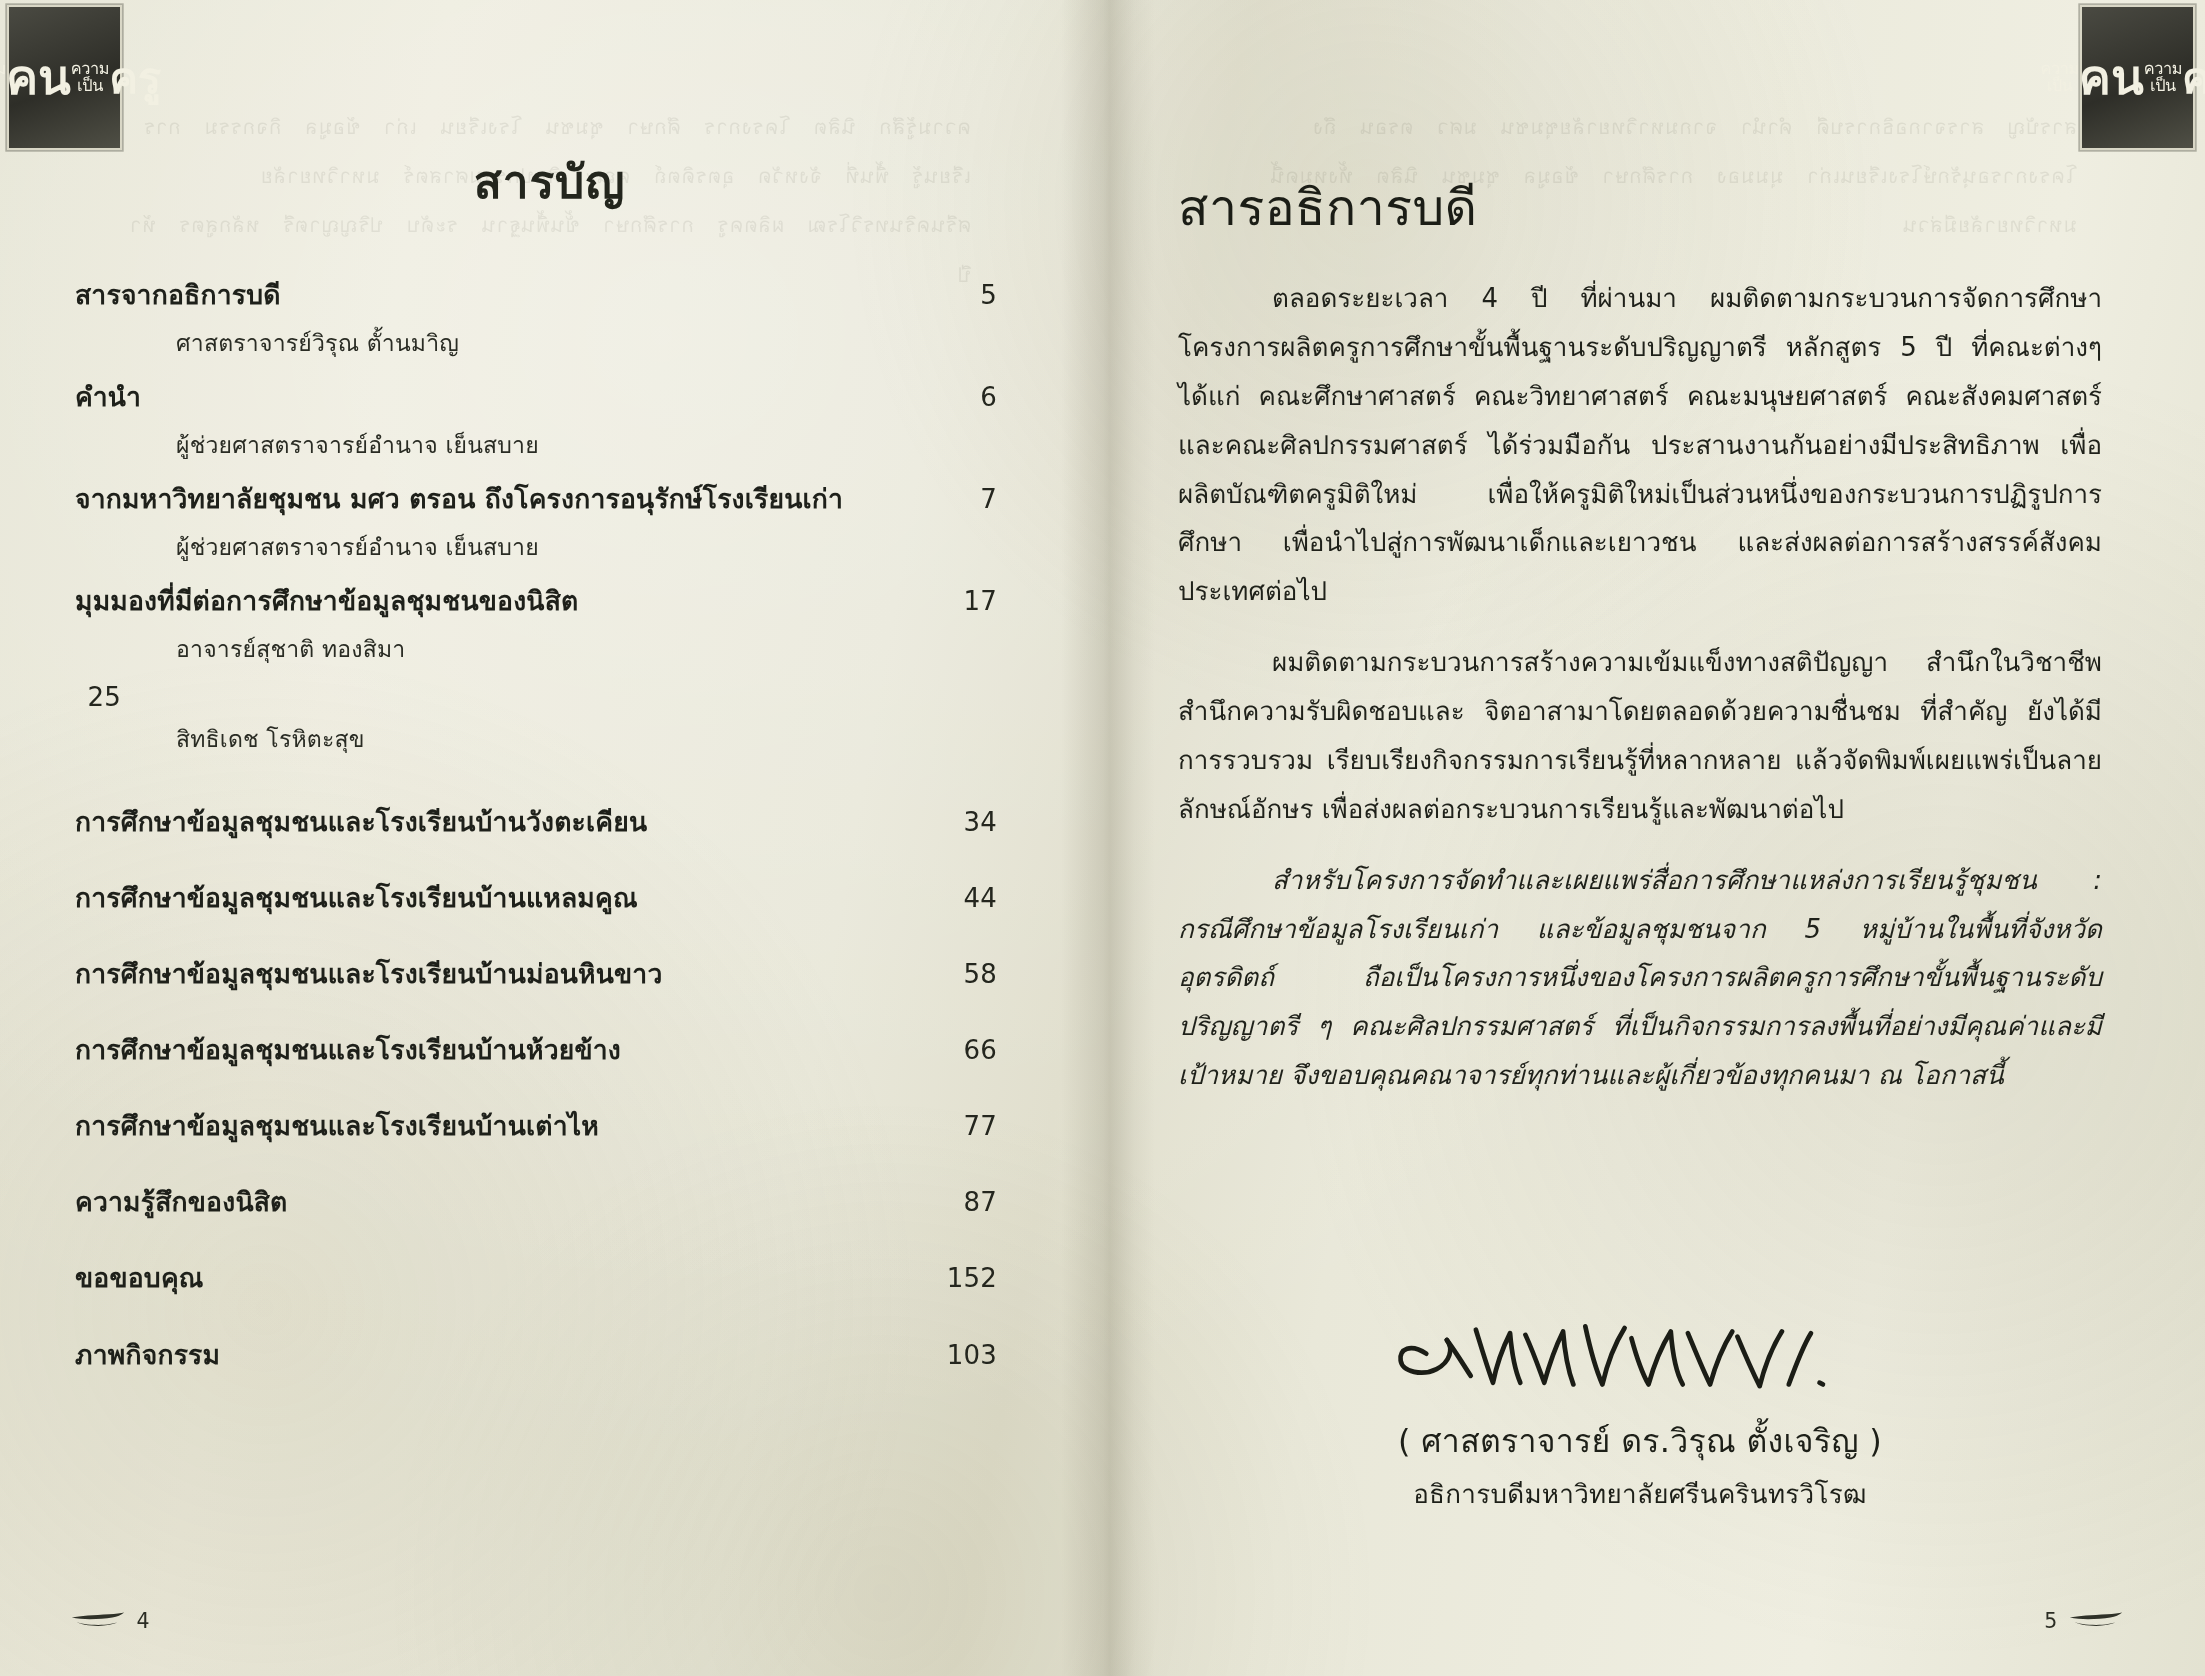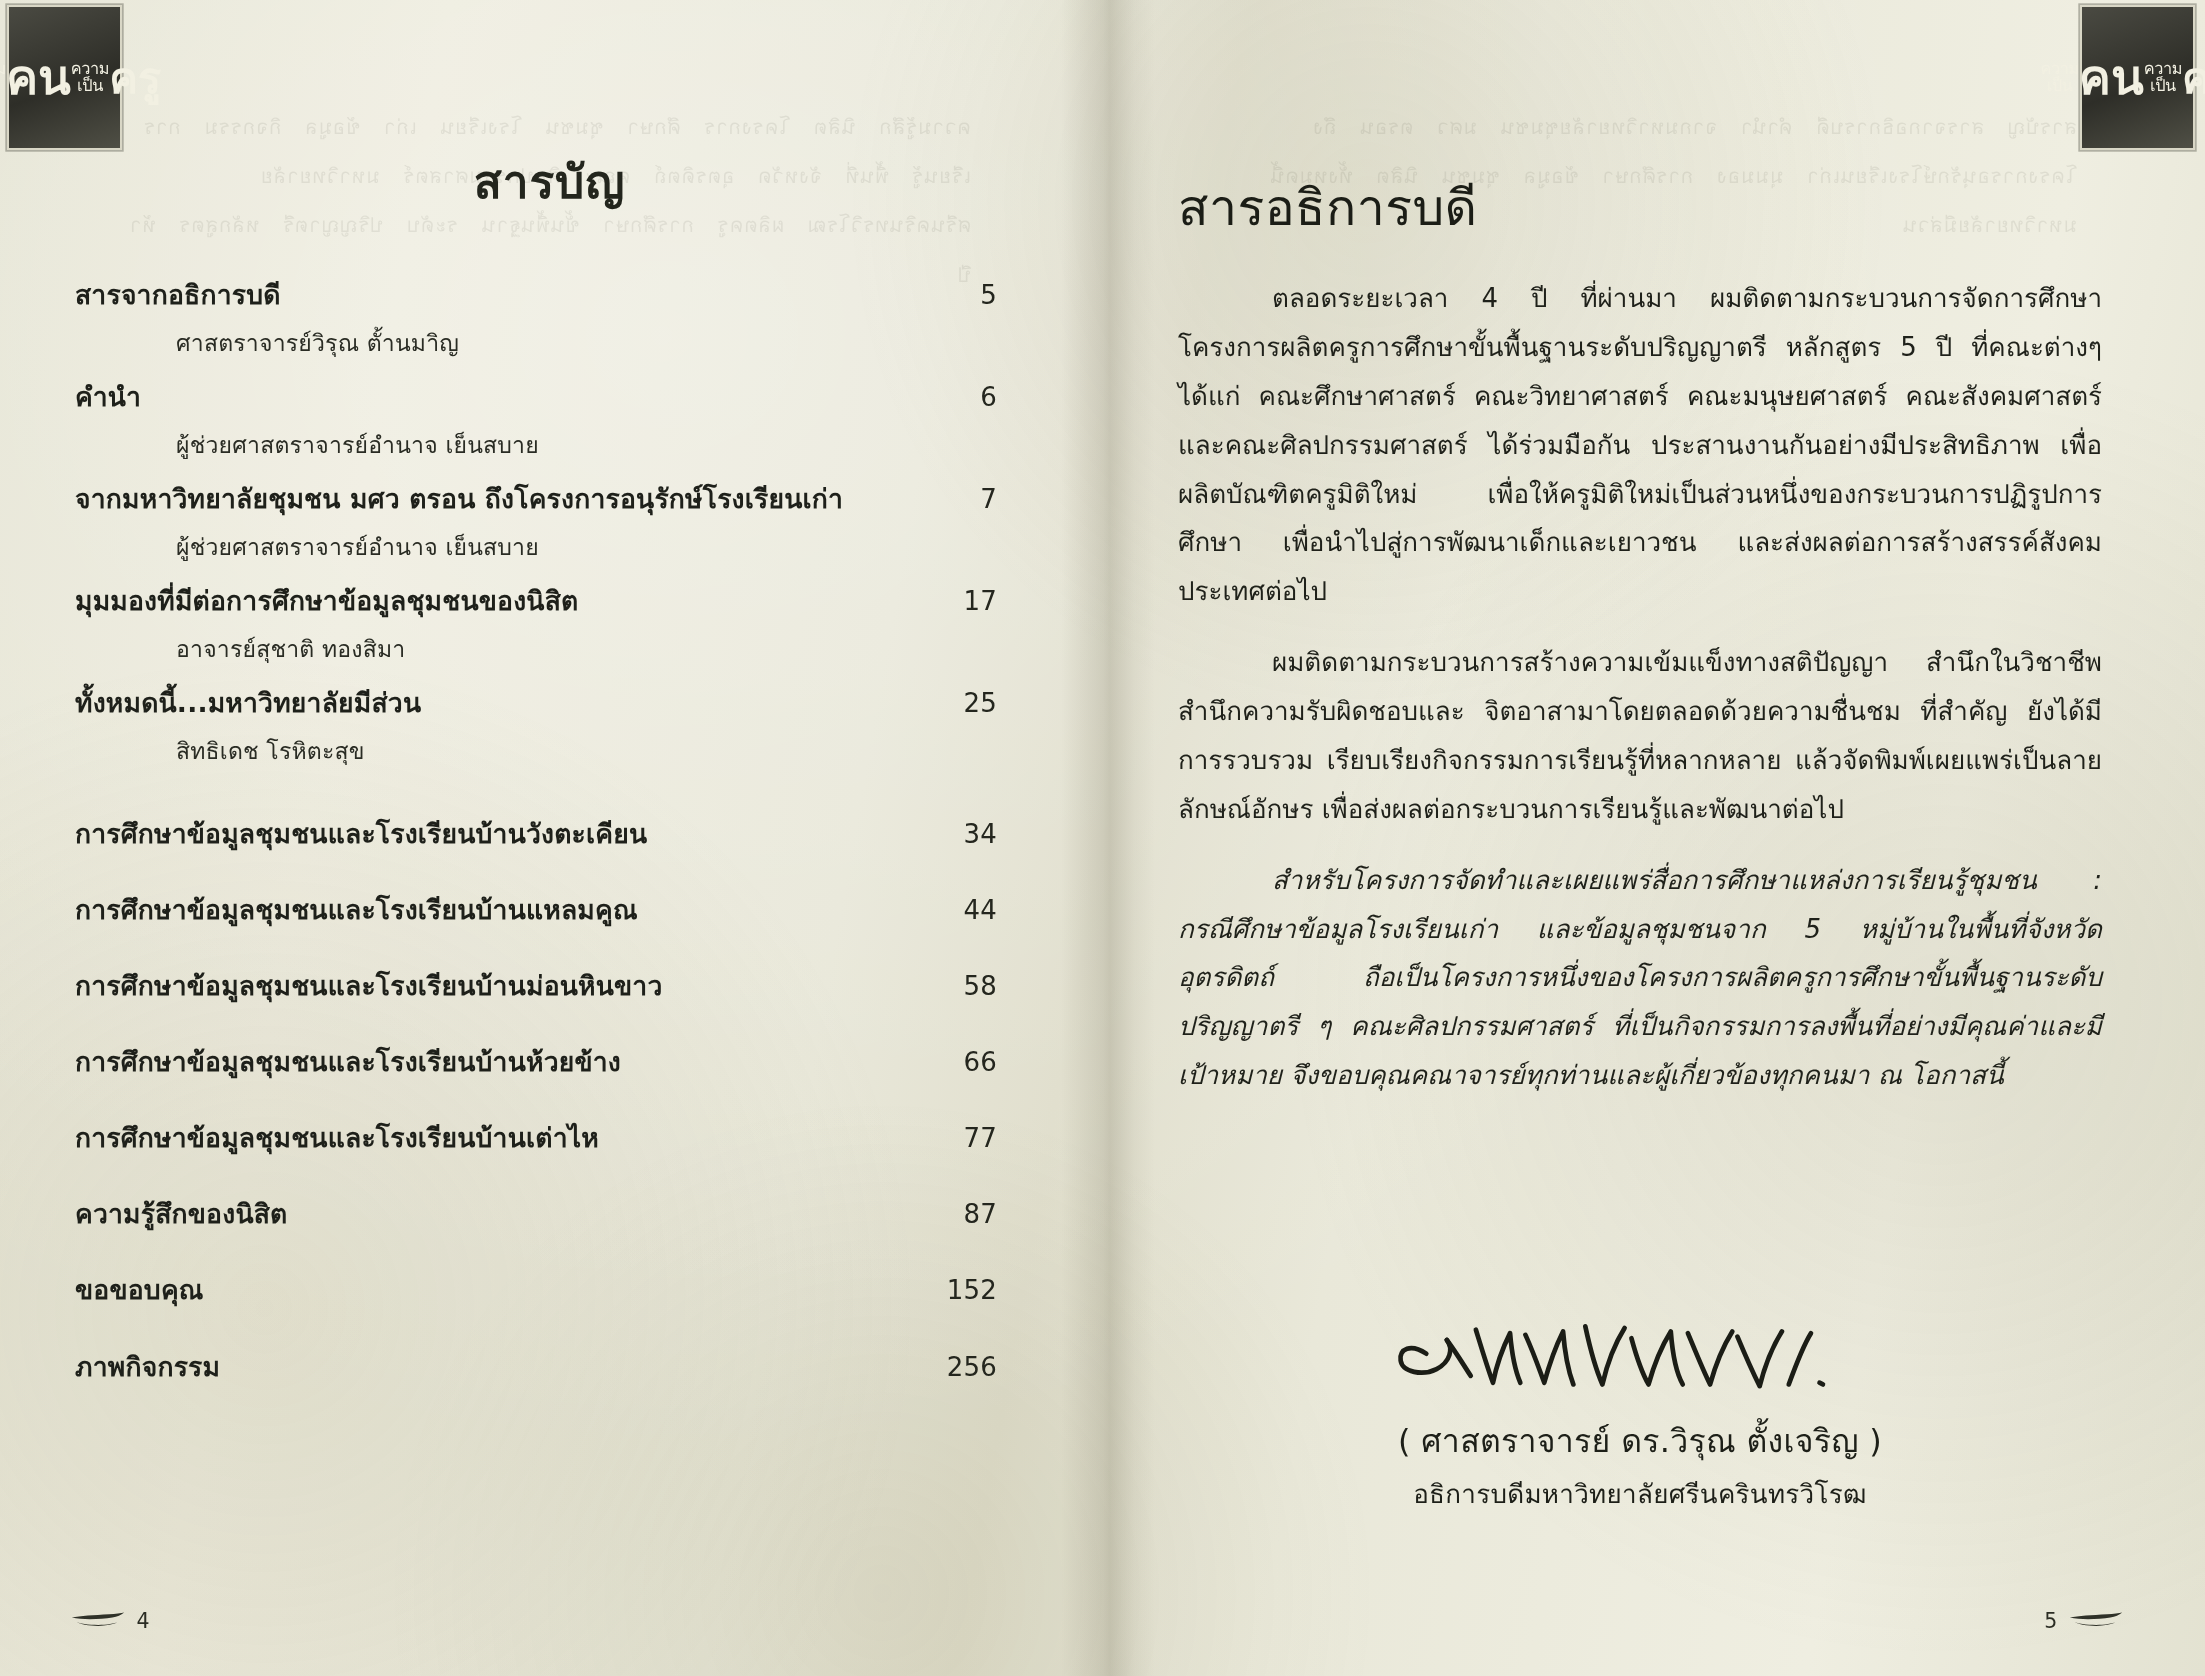--- a/index.html
+++ b/index.html
@@ -248,21 +248,20 @@
       <div class="toc-entry">
         <div class="toc-row">
           <span class="label">มุมมองที่มีต่อการศึกษาข้อมูลชุมชนของนิสิต</span>
           <span class="page-no">17</span>
         </div>
         <div class="toc-sub">อาจารย์สุชาติ  ทองสิมา</div>
       </div>
 
       <div class="toc-entry">
         <div class="toc-row">
-          <span class="label">ทั้งหมดนี้...มหาวิทยาลัยมีส่วน</span>
           <span class="page-no">25</span>
         </div>
         <div class="toc-sub">สิทธิเดช  โรหิตะสุข</div>
       </div>
 
       <div class="gap-md"></div>
 
       <div class="toc-entry">
         <div class="toc-row">
           <span class="label">การศึกษาข้อมูลชุมชนและโรงเรียนบ้านวังตะเคียน</span>
@@ -315,21 +314,21 @@
         <div class="toc-row">
           <span class="label">ขอขอบคุณ</span>
           <span class="page-no">152</span>
         </div>
       </div>
       <div class="gap-md"></div>
 
       <div class="toc-entry">
         <div class="toc-row">
           <span class="label">ภาพกิจกรรม</span>
-          <span class="page-no">256</span>
+          <span class="page-no">103</span>
         </div>
       </div>
 
     </div>
 
     <div class="folio folio-left">
       <svg class="boat" viewBox="0 0 70 26">
         <path d="M4 9 C14 7 30 6 48 5 C56 4.6 62 4 66 3 C62 6 58 8 52 9 C38 11 18 12 4 9 Z" fill="#2f3128"></path>
         <path d="M6 13 C20 20 46 21 60 14 C48 19 20 19 6 13 Z" fill="#2f3128"></path>
       </svg>

